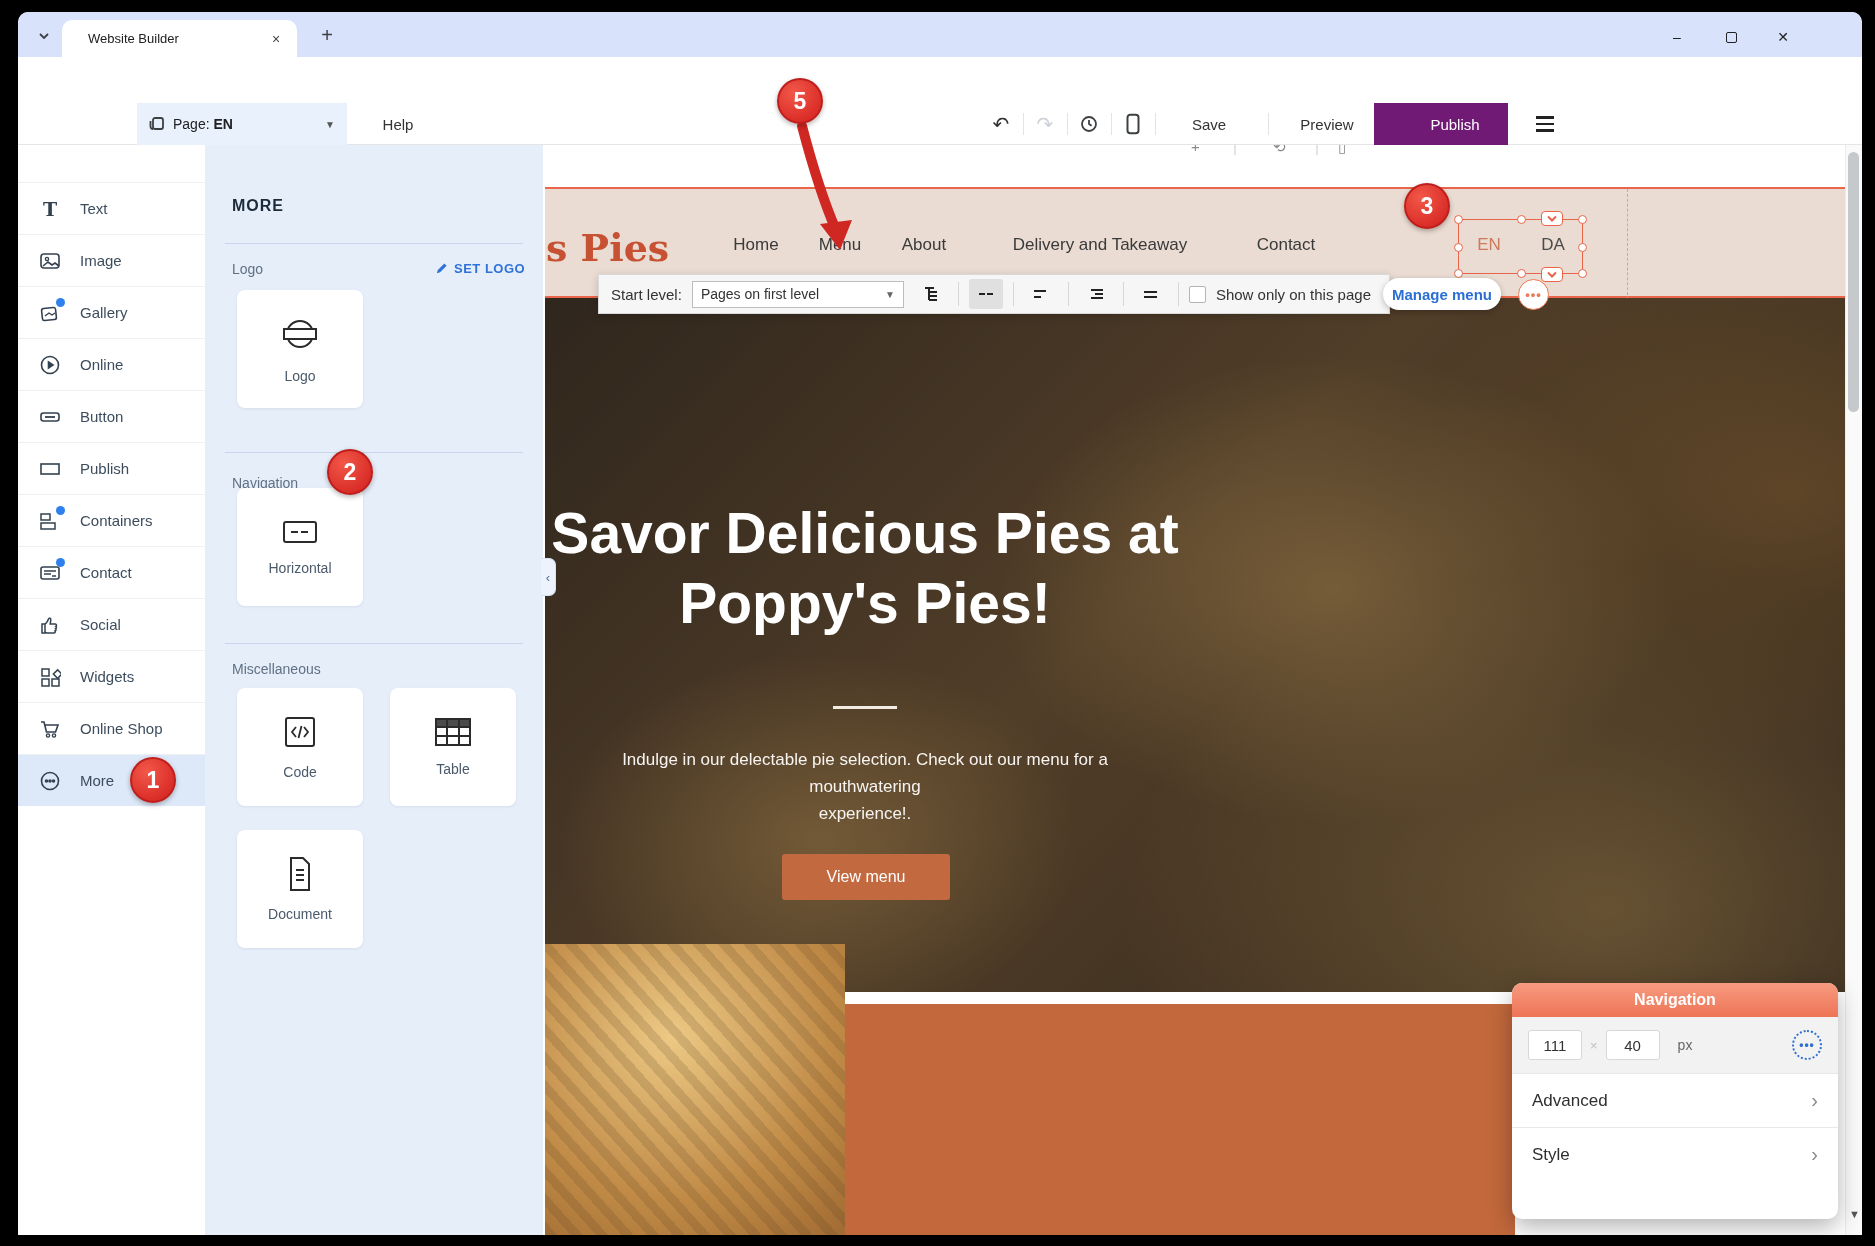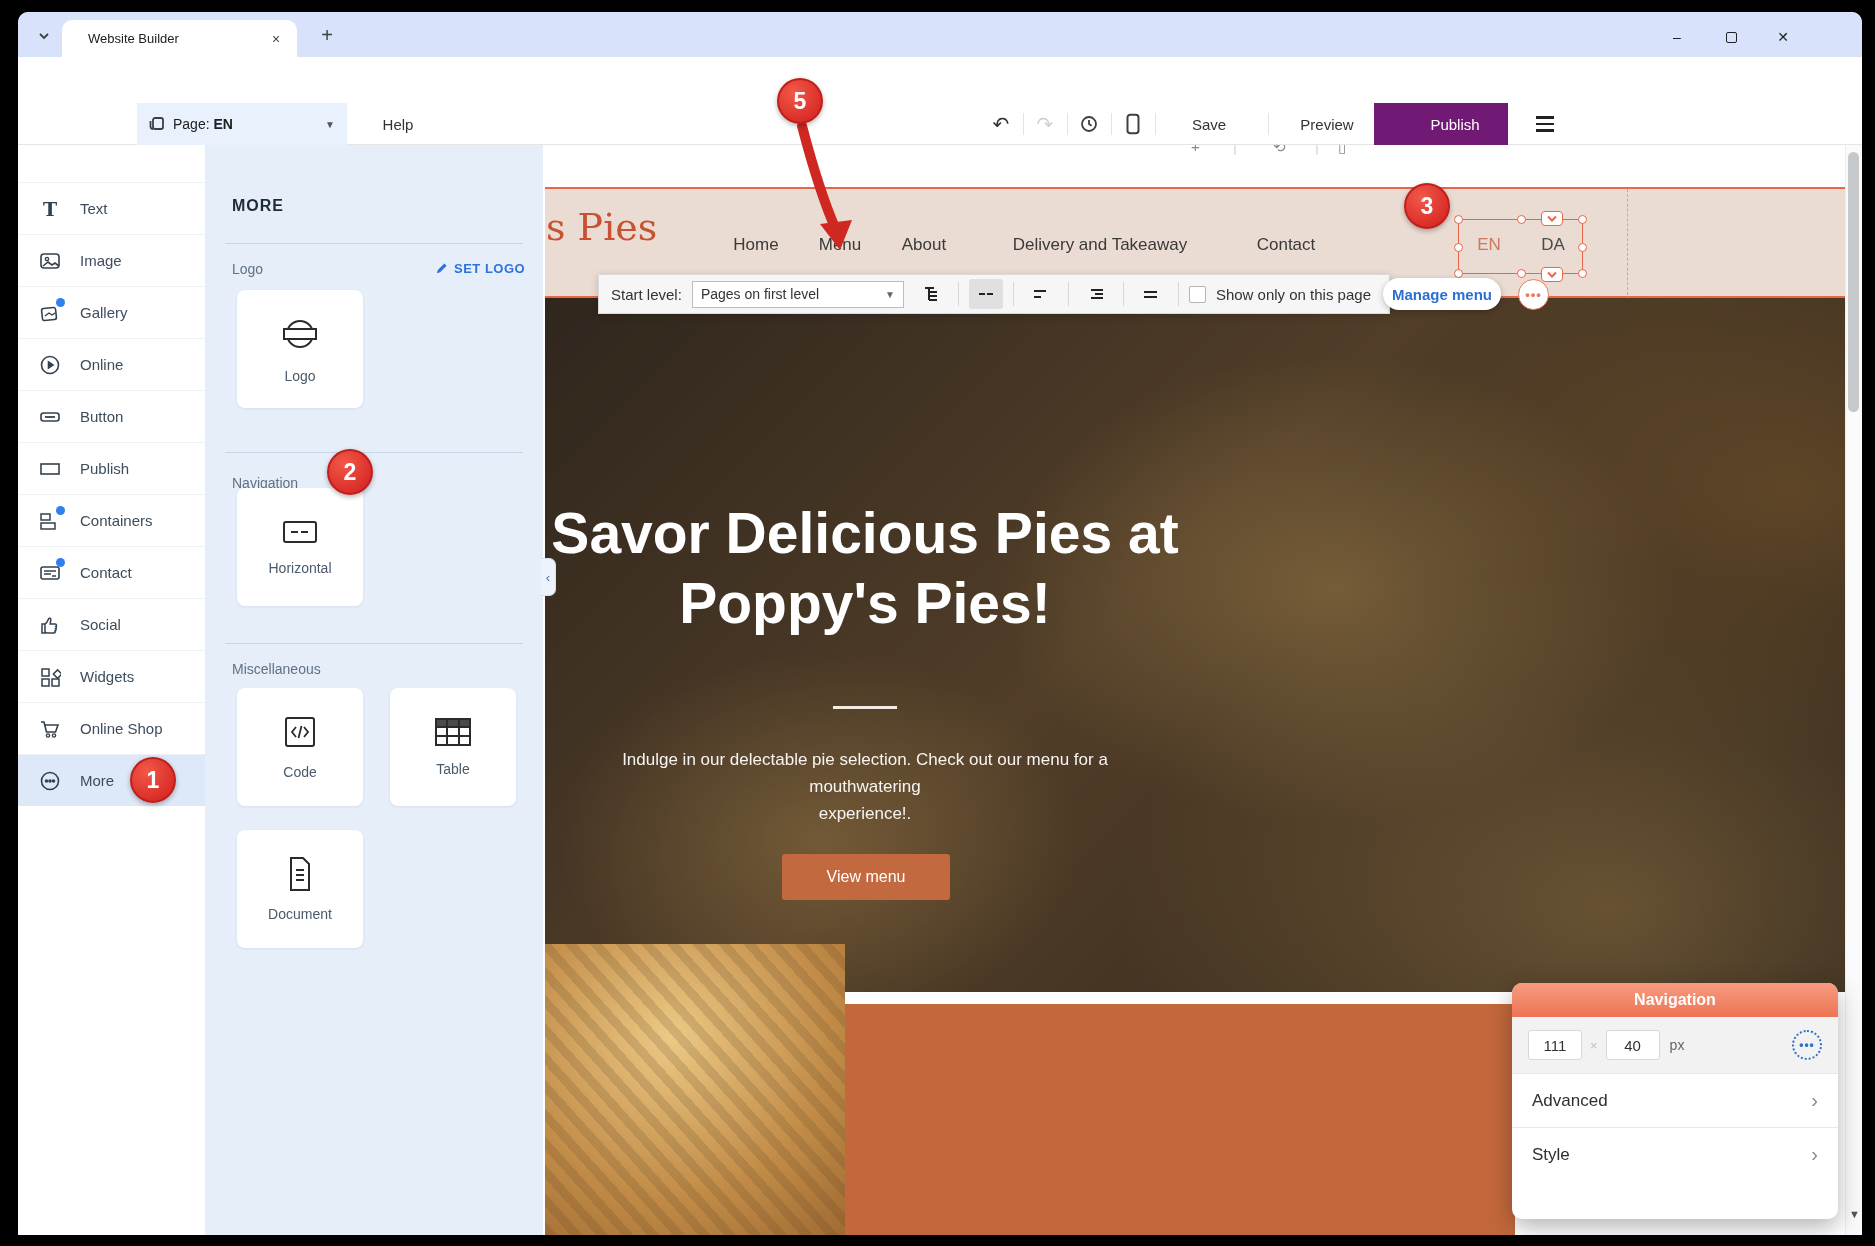--- a/index.html
+++ b/index.html
@@ -49,21 +49,21 @@
   .setlogo{position:absolute;left:230px;top:116px;display:flex;align-items:center;gap:6px;color:#2f73d9;font-size:13px;font-weight:bold;letter-spacing:.5px;}
   .card{position:absolute;width:126px;height:118px;background:#fff;border-radius:8px;box-shadow:0 1px 3px rgba(20,40,80,.08);display:flex;flex-direction:column;align-items:center;justify-content:center;gap:14px;}
   .card .clabel{font-size:14px;color:#4a5a6a;}
   .cico{display:flex;align-items:center;justify-content:center;color:#333;}
 
   
   .canvas{position:absolute;left:525px;top:133px;width:1302px;height:1090px;background:#fff;overflow:hidden;}
   .cutico{position:absolute;top:-7px;color:#8a8a8a;font-size:15px;}
   .page{position:absolute;left:2px;top:42px;width:1300px;height:1048px;}
   .site-header{position:absolute;left:0;top:0;width:1300px;height:111px;background:#eadcd2;border-top:2px solid #e9664a;border-bottom:2px solid #e9664a;}
-  .slogo{position:absolute;left:1px;top:16px;font-family:"DejaVu Serif","Liberation Serif",serif;font-weight:normal;font-size:38px;color:#c65233;}
+  .slogo{position:absolute;left:1px;top:36px;font-family:"DejaVu Serif","Liberation Serif",serif;font-weight:bold;font-size:38px;color:#c65233;}
   .snav{position:absolute;top:44px;height:24px;transform:translateX(-50%);font-size:17px;color:#3a3a3a;white-space:nowrap;display:flex;align-items:center;}
   .lang{position:absolute;top:44px;height:24px;transform:translateX(-50%);font-size:17px;display:flex;align-items:center;}
   .guide{position:absolute;left:1082px;top:0;height:111px;border-left:1px dashed #8fb7e6;}
   .selbox{position:absolute;left:913px;top:30px;width:125px;height:55px;border:1.5px solid #e8654a;}
   .hdl{position:absolute;width:9px;height:9px;border-radius:50%;background:#fff;border:1.5px solid #e8654a;}
   .chevbtn{position:absolute;width:22px;height:15px;background:#fff;border:1.5px solid #e8654a;border-radius:4px;display:flex;align-items:center;justify-content:center;}
   .chevbtn svg{stroke:#e8654a;fill:none;stroke-width:2;}
   .hero{position:absolute;left:0;top:111px;width:1520px;height:694px;overflow:hidden;
     background:
       radial-gradient(ellipse 420px 300px at 18% 78%, rgba(196,156,92,.55), transparent 62%),
@@ -96,21 +96,21 @@
   .ntcheck{width:17px;height:17px;border:1.5px solid #b5b5b5;background:#fff;border-radius:2px;}
   .managemenu{position:absolute;left:1365px;top:266px;width:118px;height:32px;background:#fff;border-radius:16px;box-shadow:0 2px 6px rgba(0,0,0,.25);display:flex;align-items:center;justify-content:center;color:#2b6fd4;font-weight:bold;font-size:15px;z-index:31;}
   .orangedots{position:absolute;left:1500px;top:267px;width:31px;height:31px;border-radius:50%;background:#fff;border:1.6px solid #ea7a5a;display:flex;align-items:center;justify-content:center;color:#ea7a5a;font-size:13px;font-weight:bold;letter-spacing:1px;z-index:31;}
 
   
   .npanel{position:absolute;left:1494px;top:971px;width:326px;height:236px;background:#fff;border-radius:10px;box-shadow:0 8px 24px rgba(0,0,0,.3);overflow:hidden;z-index:40;}
   .npanel-h{height:34px;background:linear-gradient(180deg,#f79b80,#ee7455);display:flex;align-items:center;justify-content:center;color:#fff;font-weight:bold;font-size:16px;}
   .npanel-size{height:56px;background:#f2f2f2;display:flex;align-items:center;padding:0 16px;}
   .npanel-size input{width:54px;height:30px;border:1px solid #d8d8d8;border-radius:3px;text-align:center;font-size:15px;color:#333;background:#fff;}
   .npx{color:#c0c0c0;margin:0 8px;font-size:13px;}
-  .npunit{color:#666;margin-left:10px;font-size:14px;}
+  .npunit{color:#666;margin-left:18px;font-size:14px;}
   .bluedots{margin-left:auto;width:30px;height:30px;border-radius:50%;border:2px dotted #2e6fd0;color:#2e6fd0;display:flex;align-items:center;justify-content:center;font-size:12px;font-weight:bold;letter-spacing:1px;}
   .nprow{height:54px;border-top:1px solid #e8e8e8;display:flex;align-items:center;padding:0 20px;font-size:17px;color:#2f2f2f;}
   .nprow .chev{margin-left:auto;color:#888;font-size:20px;}
 
   
   .sbar{position:absolute;left:1827px;top:133px;width:17px;height:1090px;background:#fafafa;border-left:1px solid #ededed;}
   .sthumb{position:absolute;left:1830px;top:140px;width:11px;height:260px;background:#c6c9cc;border-radius:6px;}
   .sarrow{position:absolute;left:1831px;top:1196px;color:#555;font-size:11px;}
 
   

